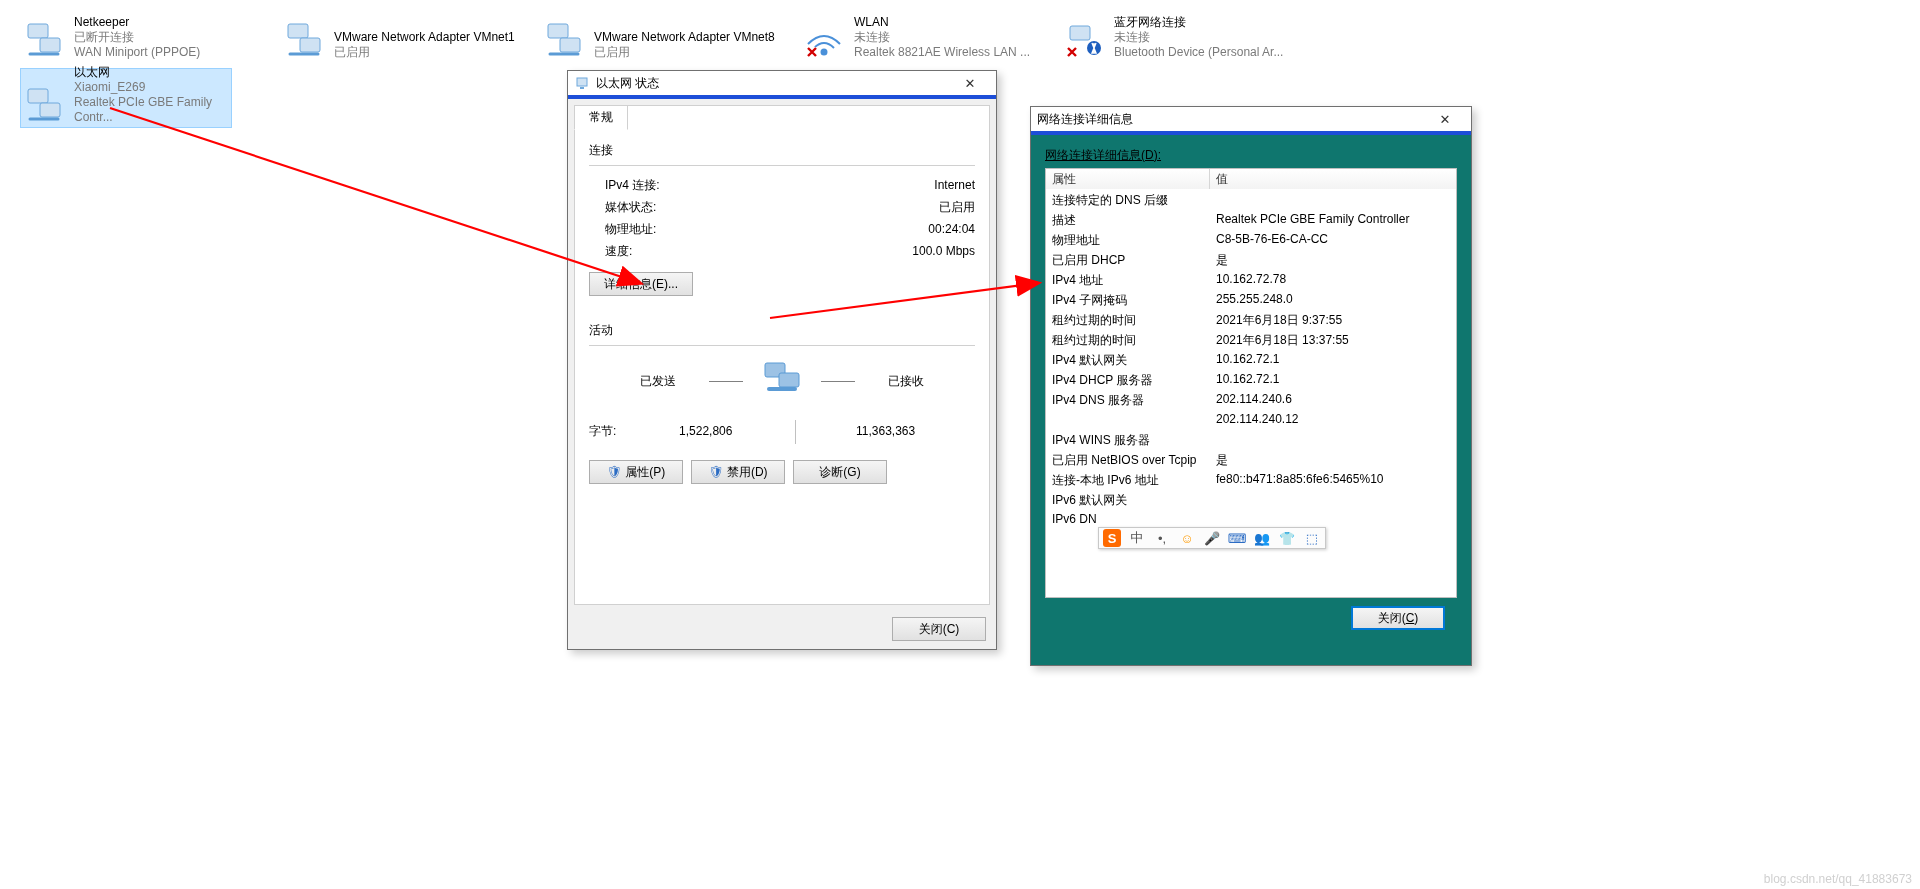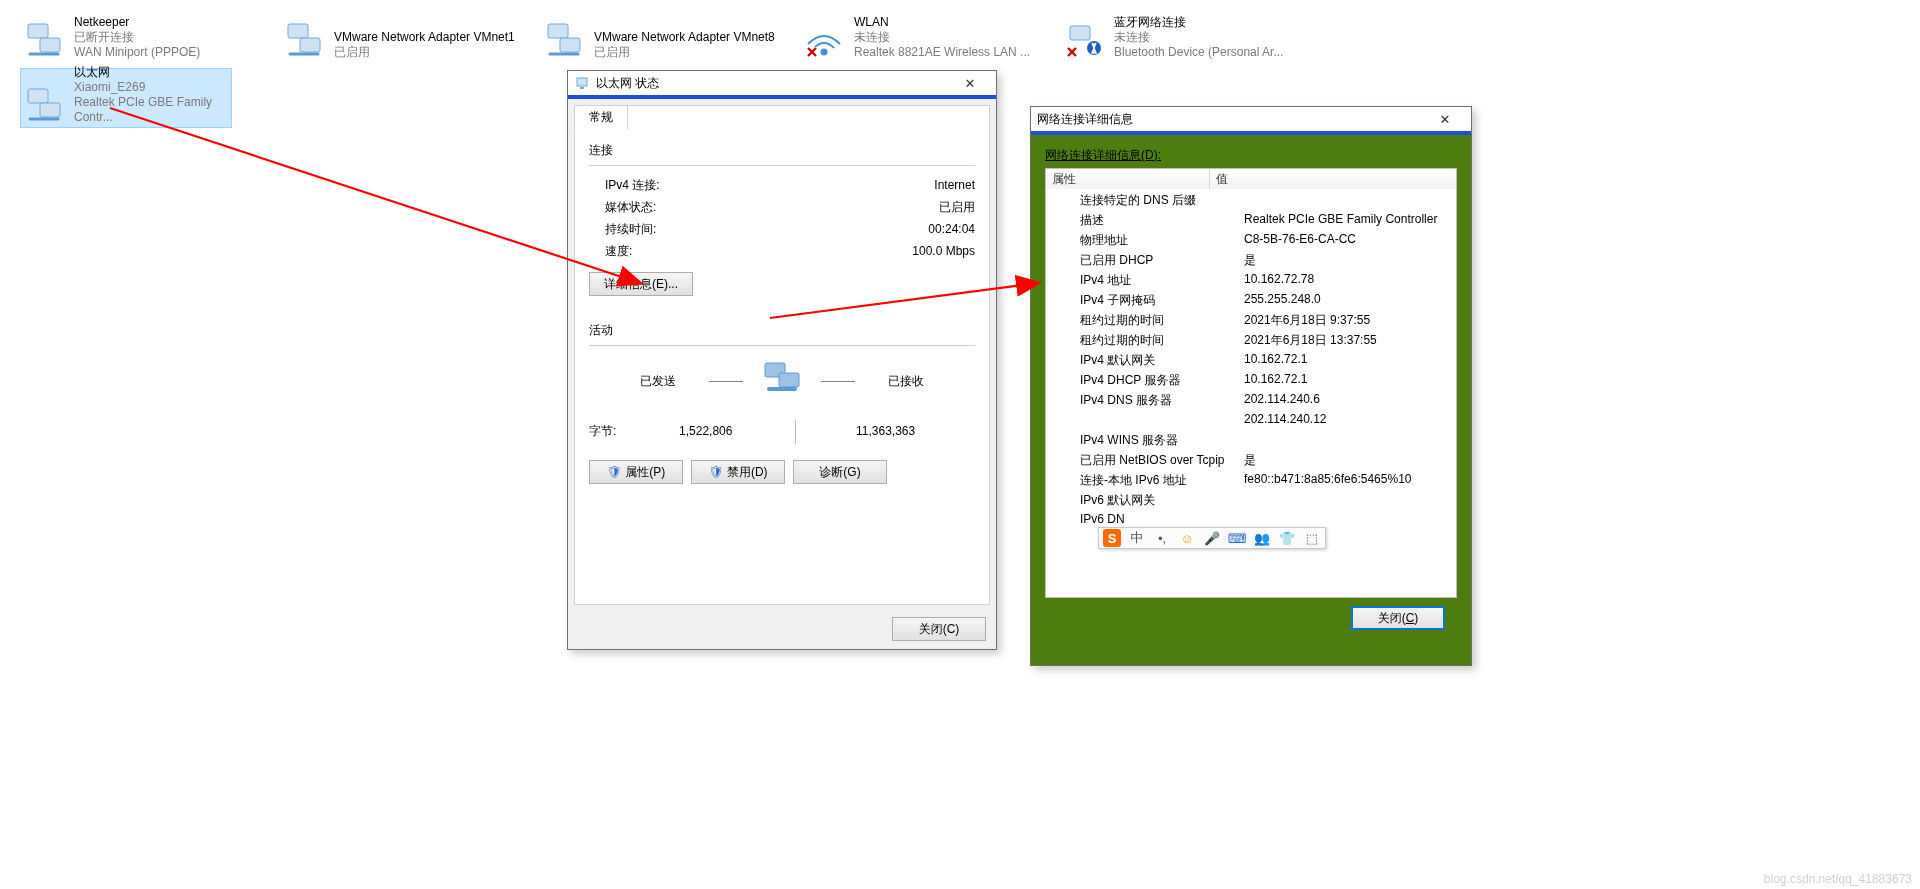--- a/index.html
+++ b/index.html
@@ -144,21 +144,21 @@
   .bottom-3btns{
     display:flex;gap:8px;margin-top:18px;
     justify-content:flex-start;
   }
   .dlg-footer{
     position:absolute;left:0;right:0;bottom:8px;
     display:flex;justify-content:flex-end;padding:0 10px;
   }
 
   
-  #d-details{left:1030px;top:106px;width:442px;height:560px;background:#4d7c0f;}
+  #d-details{left:1030px;top:106px;width:442px;height:560px;background:#0f766e;}
   #d-details .inner{padding:12px 14px 10px 14px;}
   .list-label{margin-bottom:4px;text-decoration:underline;}
   .list-box{
     border:1px solid #bfbfbf;
     height:430px;
     overflow:hidden;
     position:relative;
     background:#fff;
   }
   .list-header{
@@ -166,21 +166,21 @@
     height:20px;
     background:linear-gradient(#fff,#f3f3f3);
   }
   .list-header .col{
     border-right:1px solid #d6d6d6;
     padding:2px 6px;
     font-size:12px;
     color:#333;
   }
   .list-body{padding:2px 0;}
-  .list-row{display:flex;height:20px;margin-left:28px;}
+  .list-row{display:flex;height:20px;}
   .list-row .c1{width:164px;padding:1px 6px;}
   .list-row .c2{flex:1;padding:1px 6px;}
   #d-details .footer{display:flex;justify-content:flex-end;padding:8px 12px 0 0;}
   .btn.default{border:2px solid #0078d7;padding:2px 13px;}
 
   
   .ime-bar{
     position:absolute;
     border:1px solid #c8c8c8;
     background:#fcfcfc;
@@ -318,21 +318,21 @@
       <div id="status-rows">
           <div class="row">
             <span class="k">IPv4 连接:</span>
             <span class="v">Internet</span>
           </div>
           <div class="row">
             <span class="k">媒体状态:</span>
             <span class="v">已启用</span>
           </div>
           <div class="row">
-            <span class="k">持续时间:</span>
+            <span class="k">物理地址:</span>
             <span class="v">00:24:04</span>
           </div>
           <div class="row">
             <span class="k">速度:</span>
             <span class="v">100.0 Mbps</span>
           </div>
         </div>
 
       <div class="btn-row">
         <button class="btn">详细信息(E)...</button>

